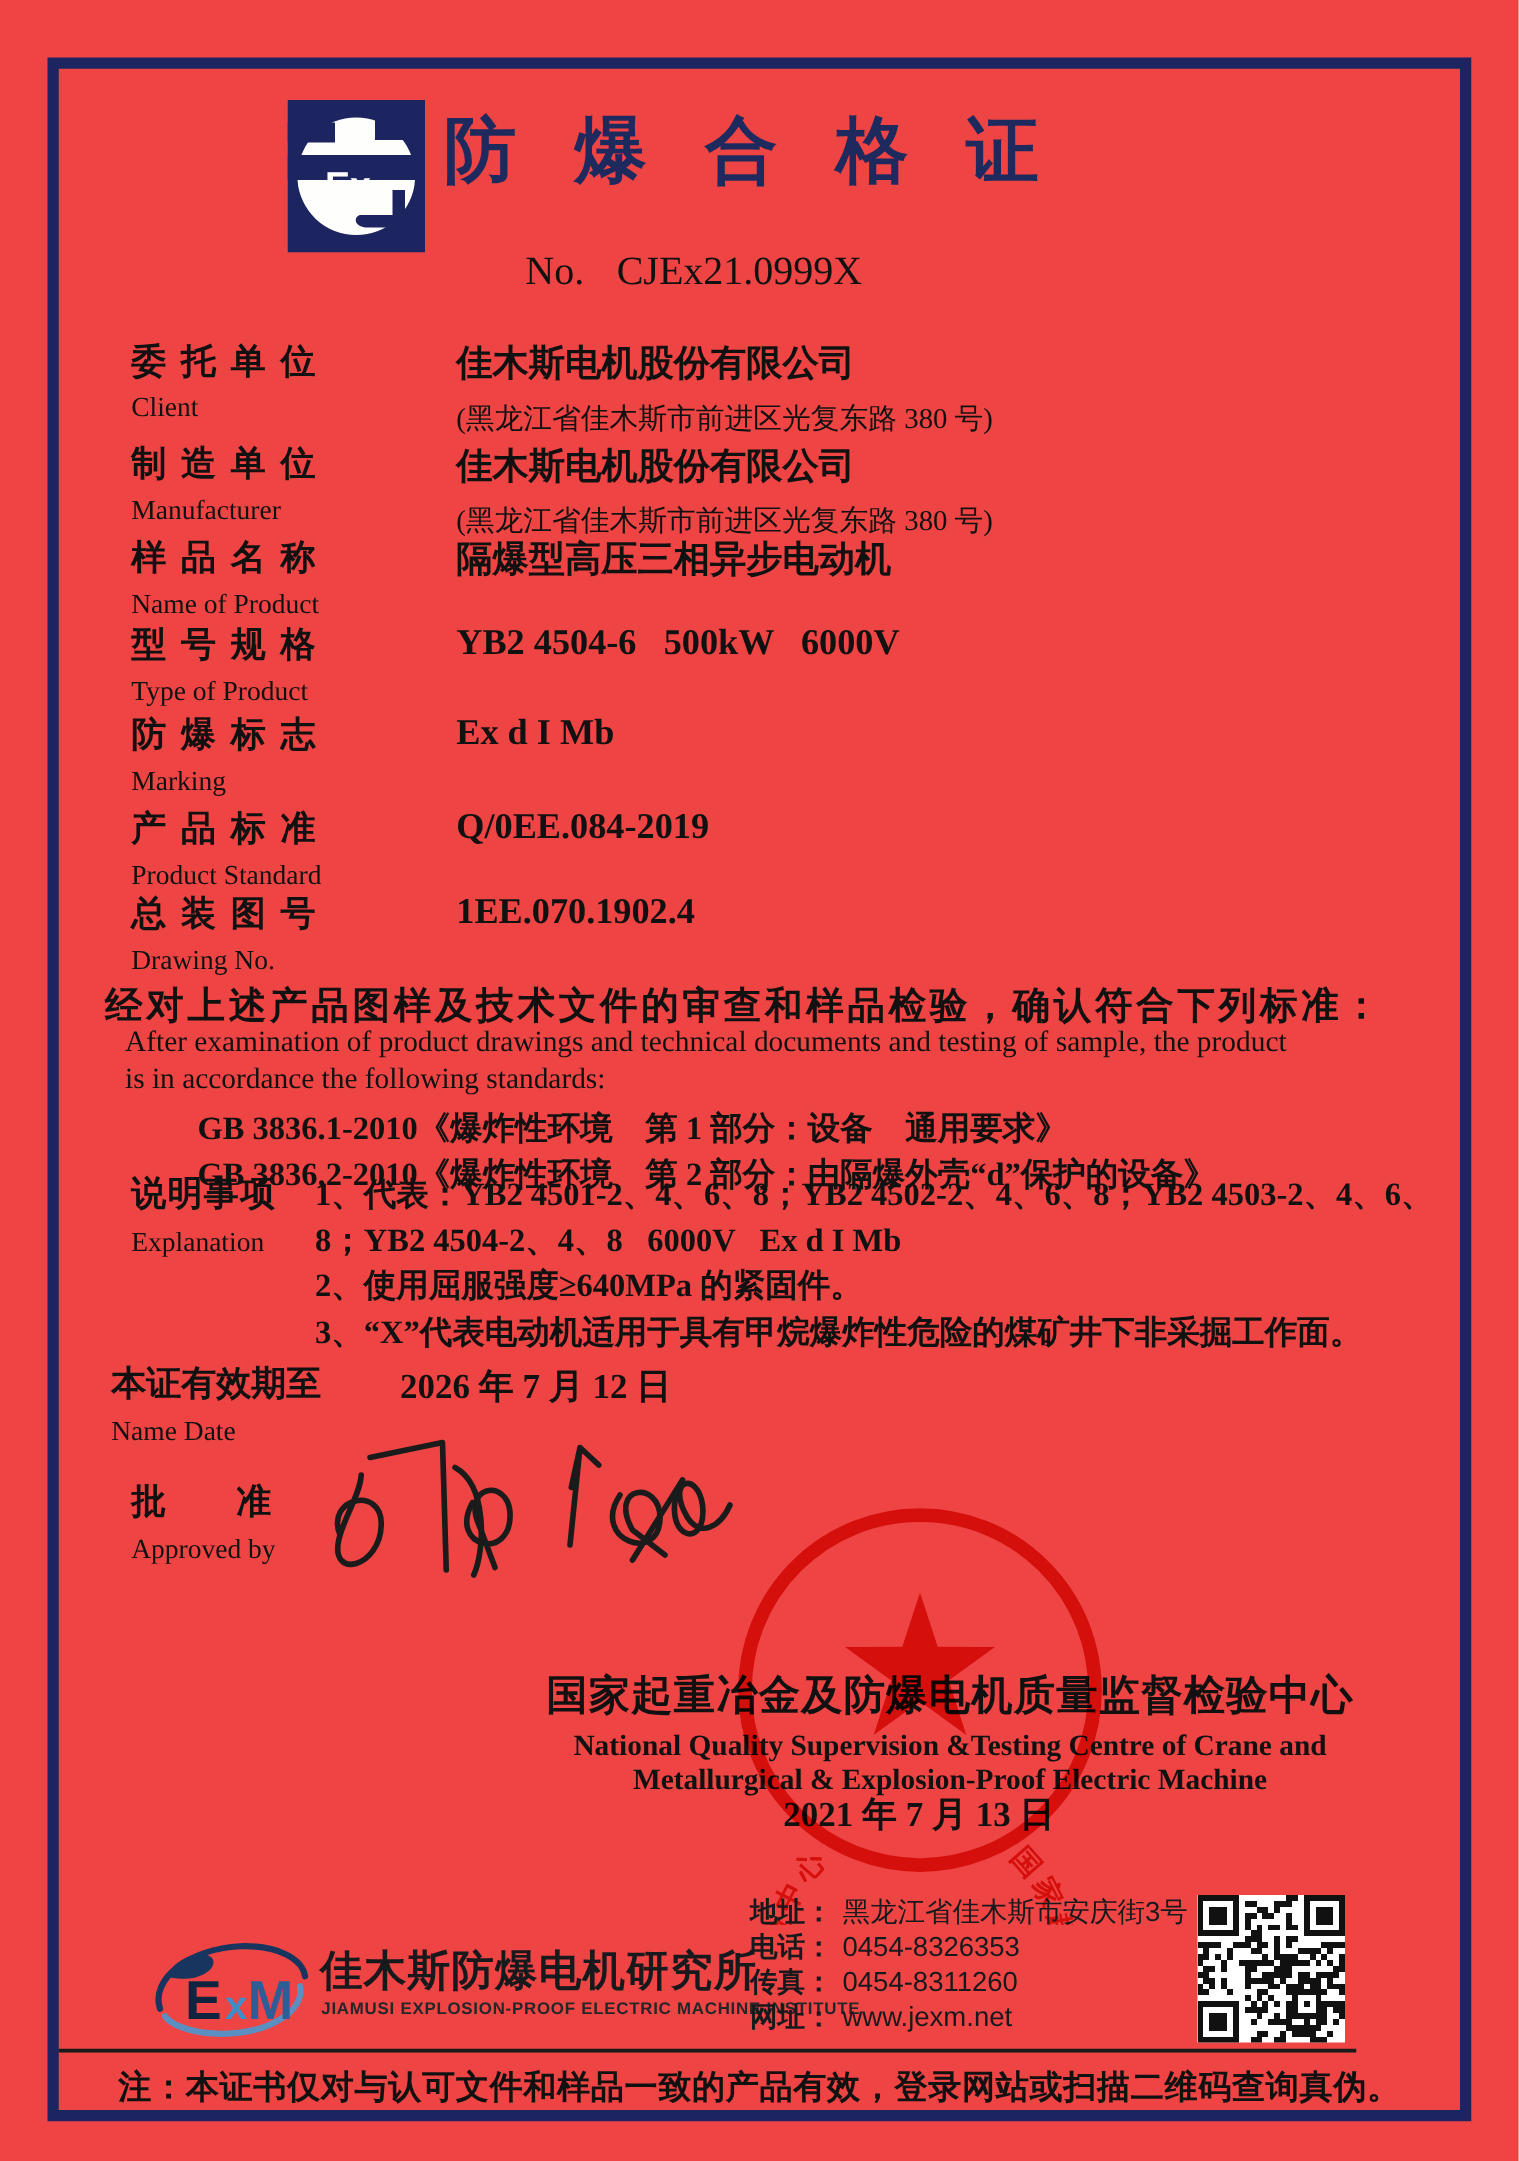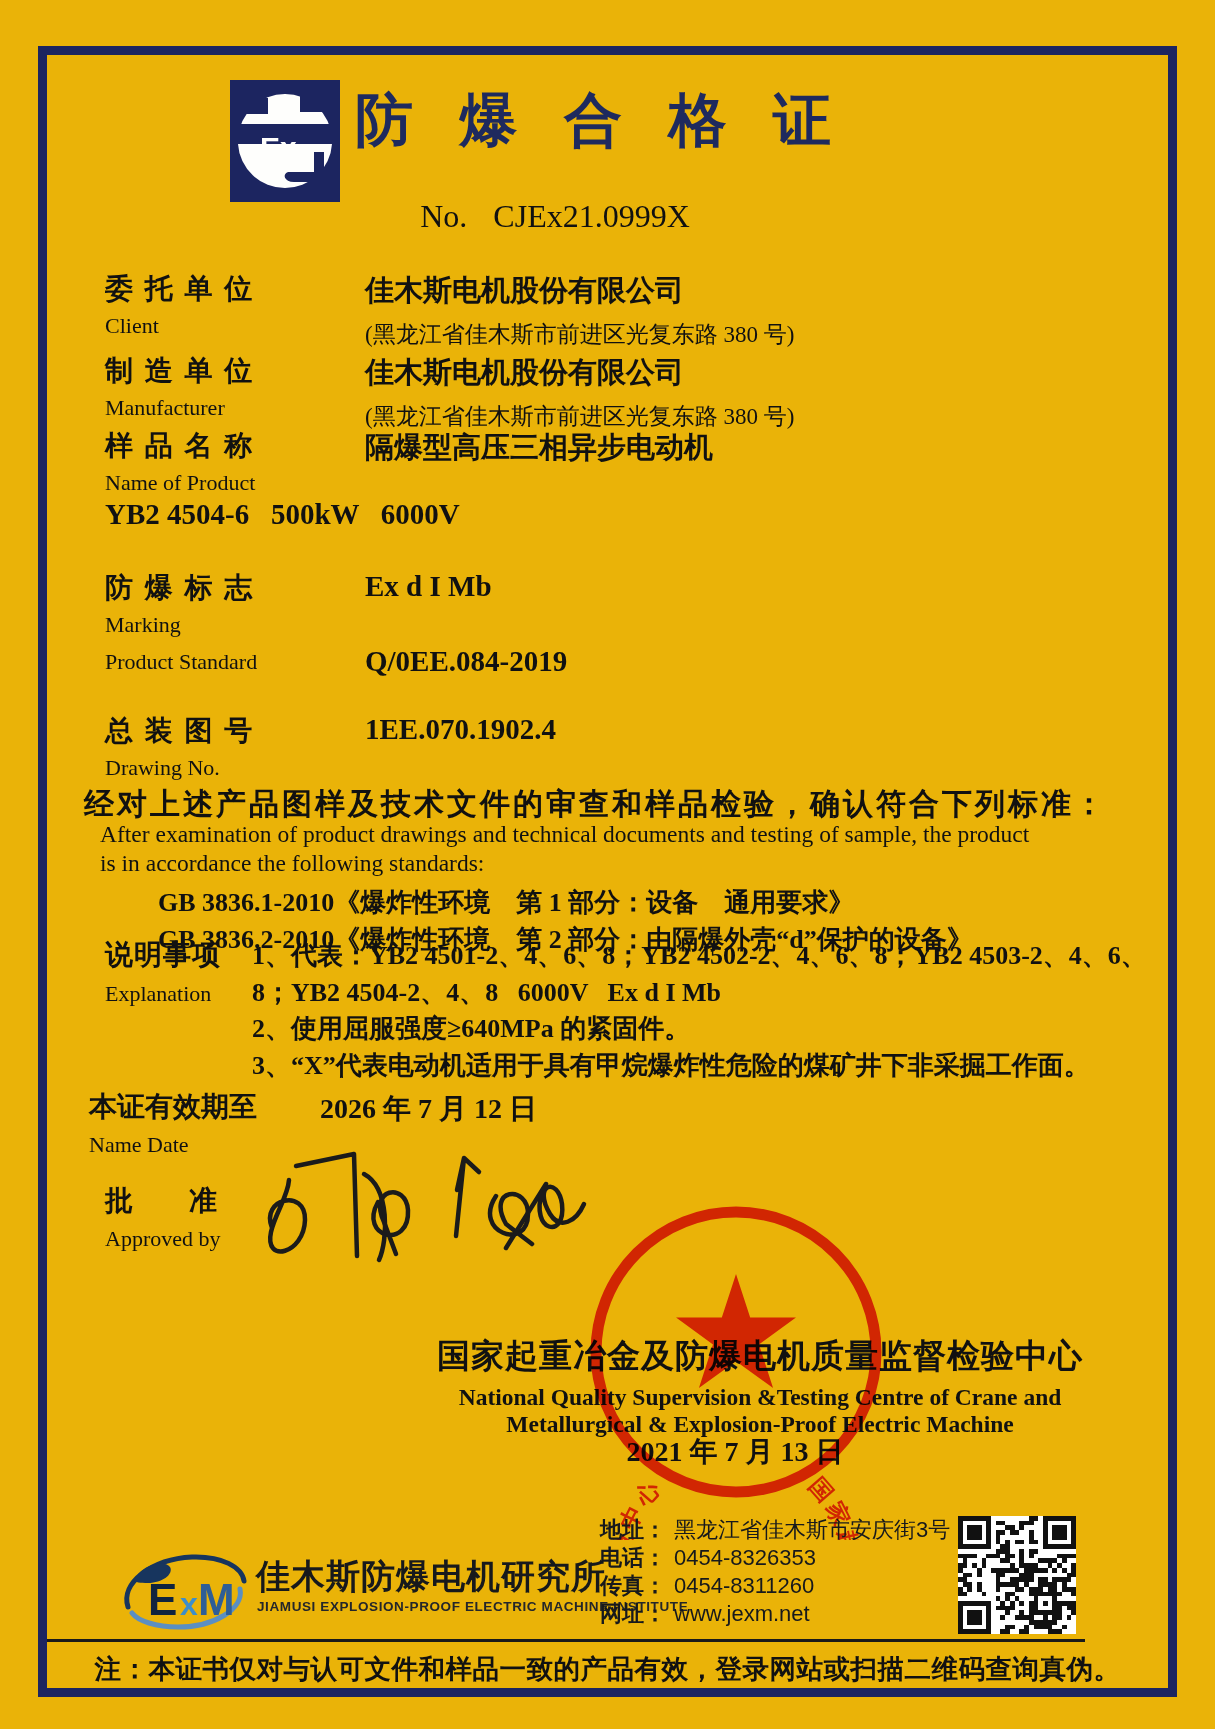--- a/index.html
+++ b/index.html
@@ -1,17 +1,17 @@
 <!DOCTYPE html>
 <html><head>
 <meta charset="utf-8">
 <style>
   html,body{margin:0;padding:0;}
   body{background:#fbfaf1;font-family:"Liberation Sans",sans-serif;}
-  .page{position:relative;width:1215px;height:1729px;background:#eab308;overflow:hidden;}
+  .page{position:relative;width:1215px;height:1729px;background:#ef4444;overflow:hidden;}
   .frame{position:absolute;left:38px;top:46px;width:1121px;height:1633px;border:9px solid #1c2560;}
   
   .logo-cjex{position:absolute;left:230px;top:80px;width:110px;height:122px;}
   .title-block{position:absolute;left:355px;top:82px;width:470px;text-align:center;}
   .title-cn{font-family:"Liberation Serif",serif;font-weight:700;font-size:58px;color:#1e2a5e;letter-spacing:16px;white-space:nowrap;}
   .title-en{font-family:"Liberation Serif",serif;font-weight:700;font-size:25px;color:#1e2a5e;letter-spacing:1.5px;word-spacing:9px;margin-top:8px;white-space:nowrap;}
   .no-line{position:absolute;left:395px;top:198px;width:320px;text-align:center;font-family:"Liberation Serif",serif;font-size:32px;color:#111;white-space:nowrap;}
   .no-line .no-val{margin-left:26px;}
   
   .frow{position:absolute;left:105px;display:flex;}
@@ -103,35 +103,40 @@
   <div class="frow" style="top:427px">
     <div class="flabel">
       <div class="flabel-cn">样 品 名 称</div>
       <div class="flabel-en">Name of Product</div>
     </div>
     <div>
       <div class="fvalue-main">隔爆型高压三相异步电动机</div>
     </div>
   </div>
   <div class="frow" style="top:497px">
+    <div class="flabel">
+      <div class="flabel-cn">型 号 规 格</div>
+      <div class="flabel-en">Type of Product</div>
+    </div>
     <div>
       <div class="fvalue-main">YB2 4504-6   500kW   6000V</div>
     </div>
   </div>
   <div class="frow" style="top:569px">
     <div class="flabel">
       <div class="flabel-cn">防 爆 标 志</div>
       <div class="flabel-en">Marking</div>
     </div>
     <div>
       <div class="fvalue-main">Ex d I Mb</div>
     </div>
   </div>
   <div class="frow" style="top:644px">
     <div class="flabel">
+      <div class="flabel-cn">产 品 标 准</div>
       <div class="flabel-en">Product Standard</div>
     </div>
     <div>
       <div class="fvalue-main">Q/0EE.084-2019</div>
     </div>
   </div>
   <div class="frow" style="top:712px">
     <div class="flabel">
       <div class="flabel-cn">总 装 图 号</div>
       <div class="flabel-en">Drawing No.</div>

